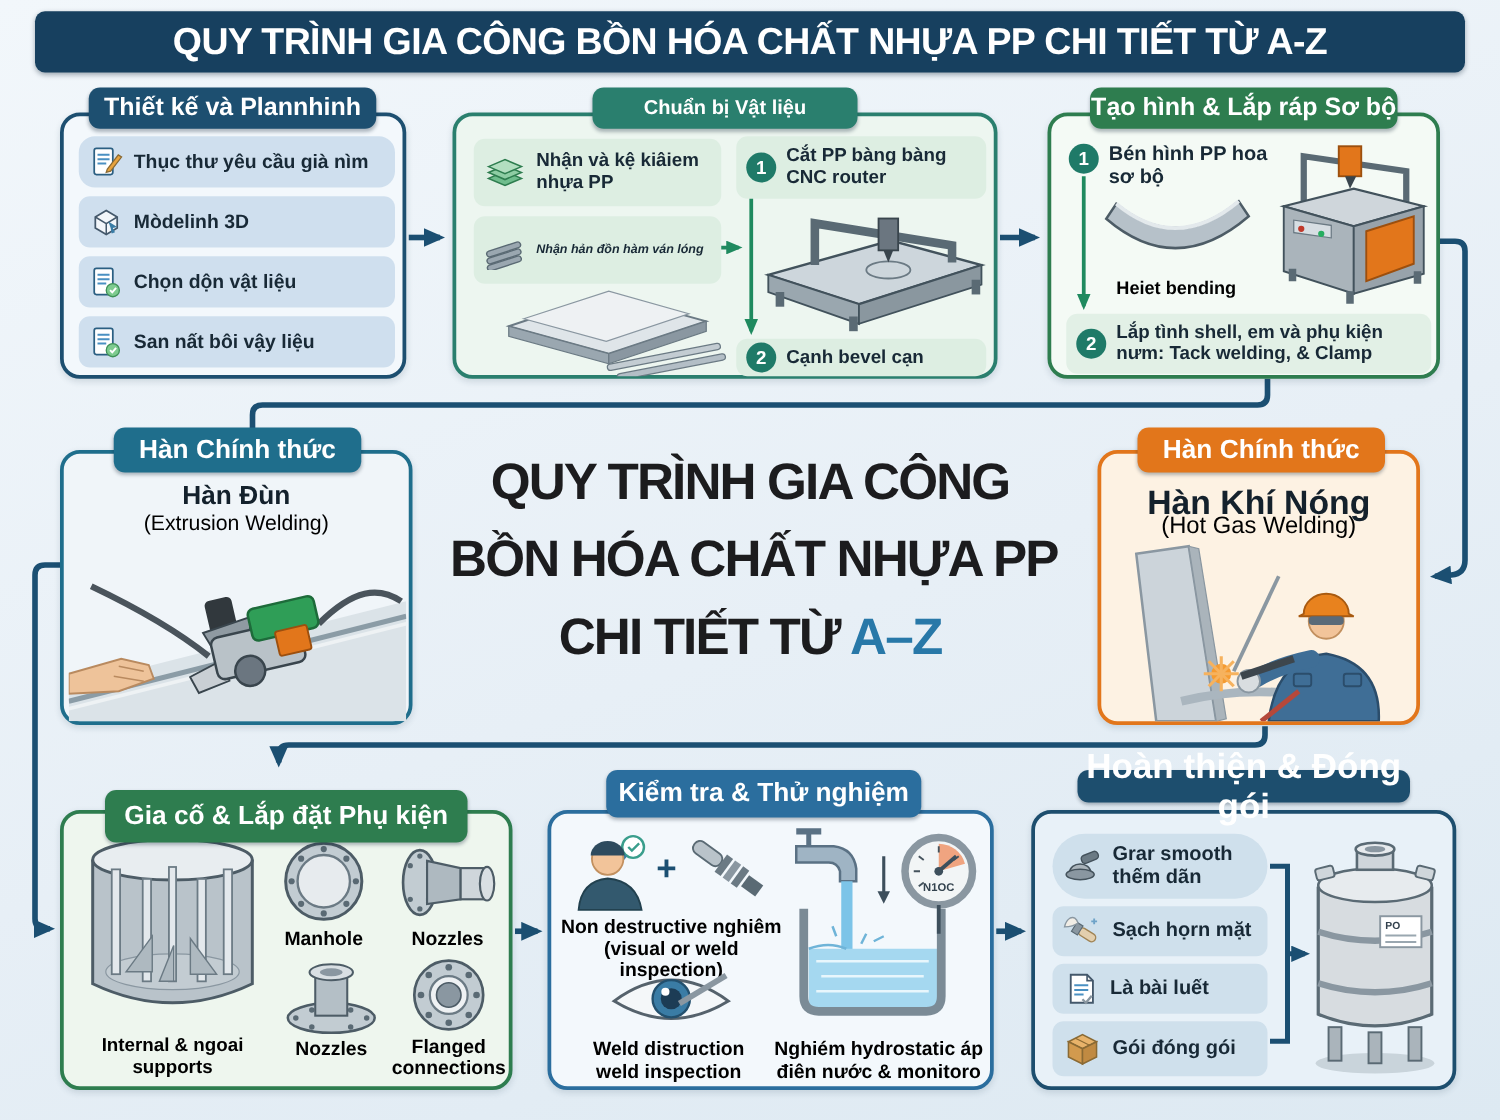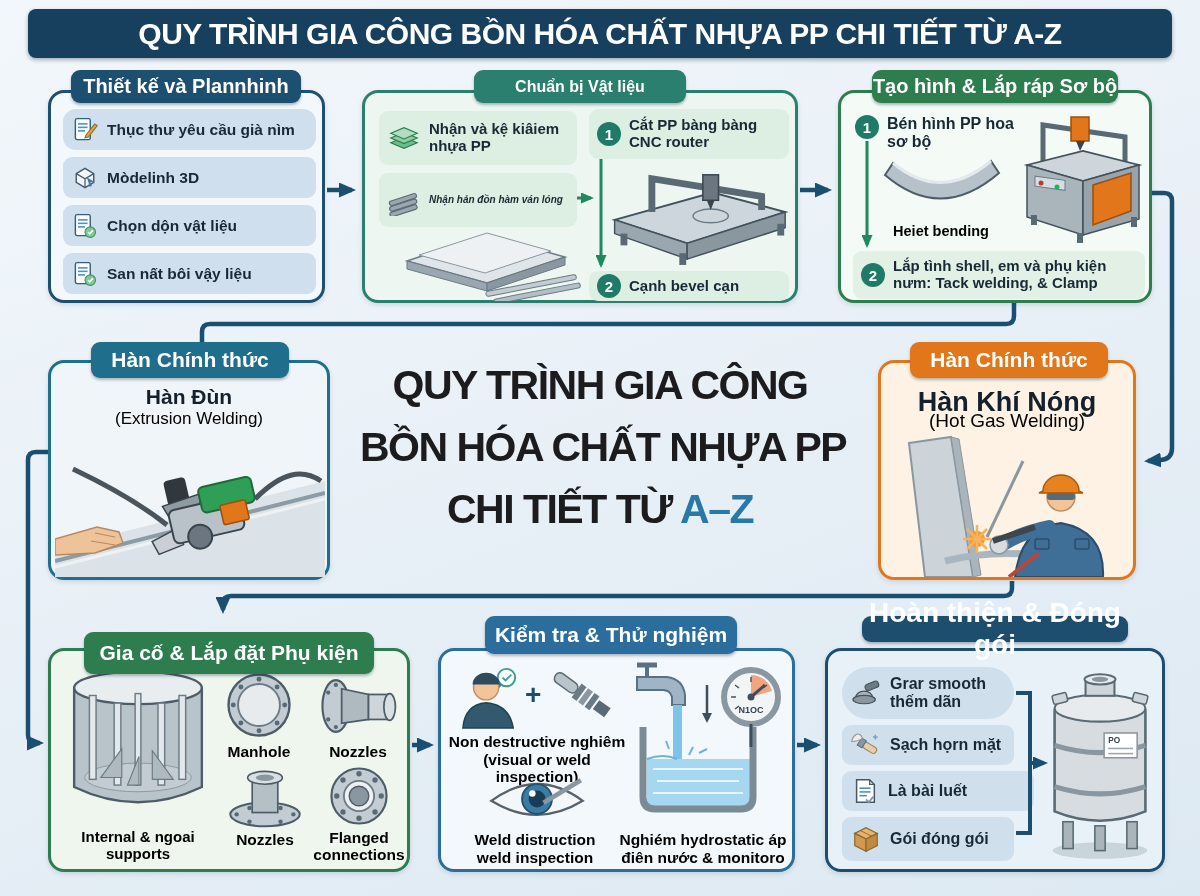--- a/index.html
+++ b/index.html
@@ -454,21 +454,21 @@
             <g transform="rotate(32 17 15)">
               <rect x="14" y="12" width="16" height="7" rx="3.5" fill="#e3cfae" stroke="#a08455" stroke-width="1.2"></rect>
               <rect x="9" y="11" width="6" height="9" fill="#8a97a1" stroke="#5a6a74" stroke-width="1"></rect>
               <path d="M2,11 q3,-4 8,0 q-2,5 -8,9 q-2,-5 0,-9z" fill="#f1ede6" stroke="#8a97a1" stroke-width="1.2"></path>
             </g>
             <path d="M27,4 v5 M24.5,6.5 h5" stroke="#6fa3c8" stroke-width="1.6"></path>
           </svg>
       </span>
       <span class="lbl" style="font-size:16px;">Sạch họrn mặt</span>
     </div>
-    <div class="row" style="left:14px;top:120px;width:192px;height:40px;background:#cfe0ec;">
+    <div class="row" style="left:14px;top:120px;width:172px;height:40px;background:#cfe0ec;">
       <span class="icon">
         <svg width="30" height="28" viewBox="0 0 32 30">
             <path d="M7,3 h14 l5,5 v19 h-19 z" fill="#fff" stroke="#44586b" stroke-width="1.6"></path>
             <path d="M21,3 v5 h5" fill="none" stroke="#44586b" stroke-width="1.4"></path>
             <g stroke="#4a90c2" stroke-width="1.7">
               <line x1="10" y1="12" x2="22" y2="12"></line>
               <line x1="10" y1="16" x2="22" y2="16"></line>
               <line x1="10" y1="20" x2="18" y2="20"></line>
             </g>
             <path d="M17,24 l3,3 l5,-6" fill="none" stroke="#8a97a1" stroke-width="2"></path>

